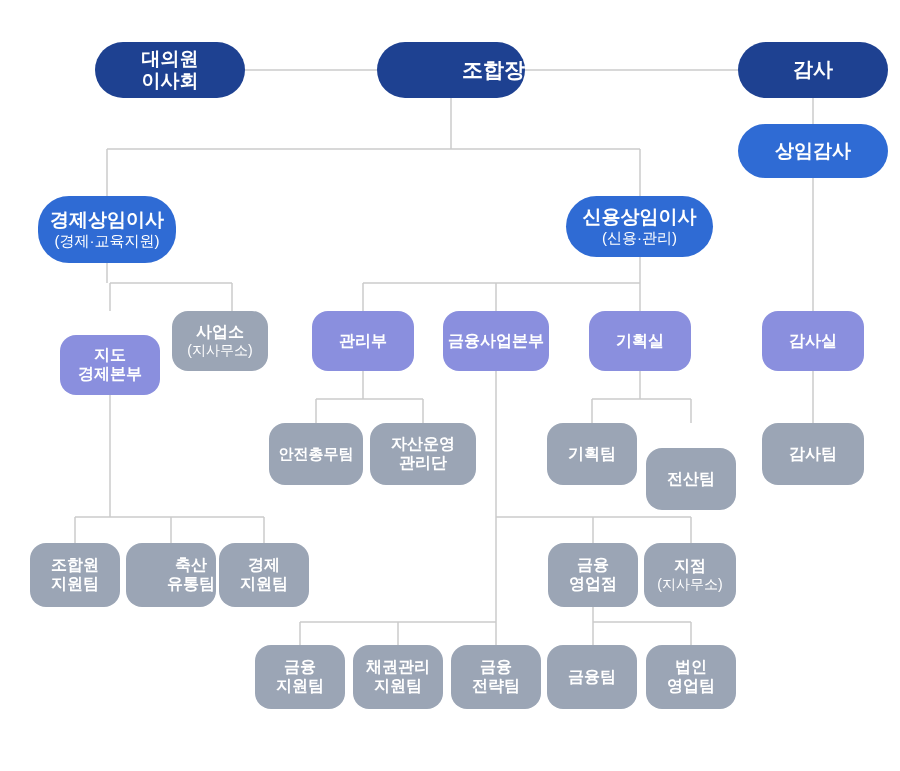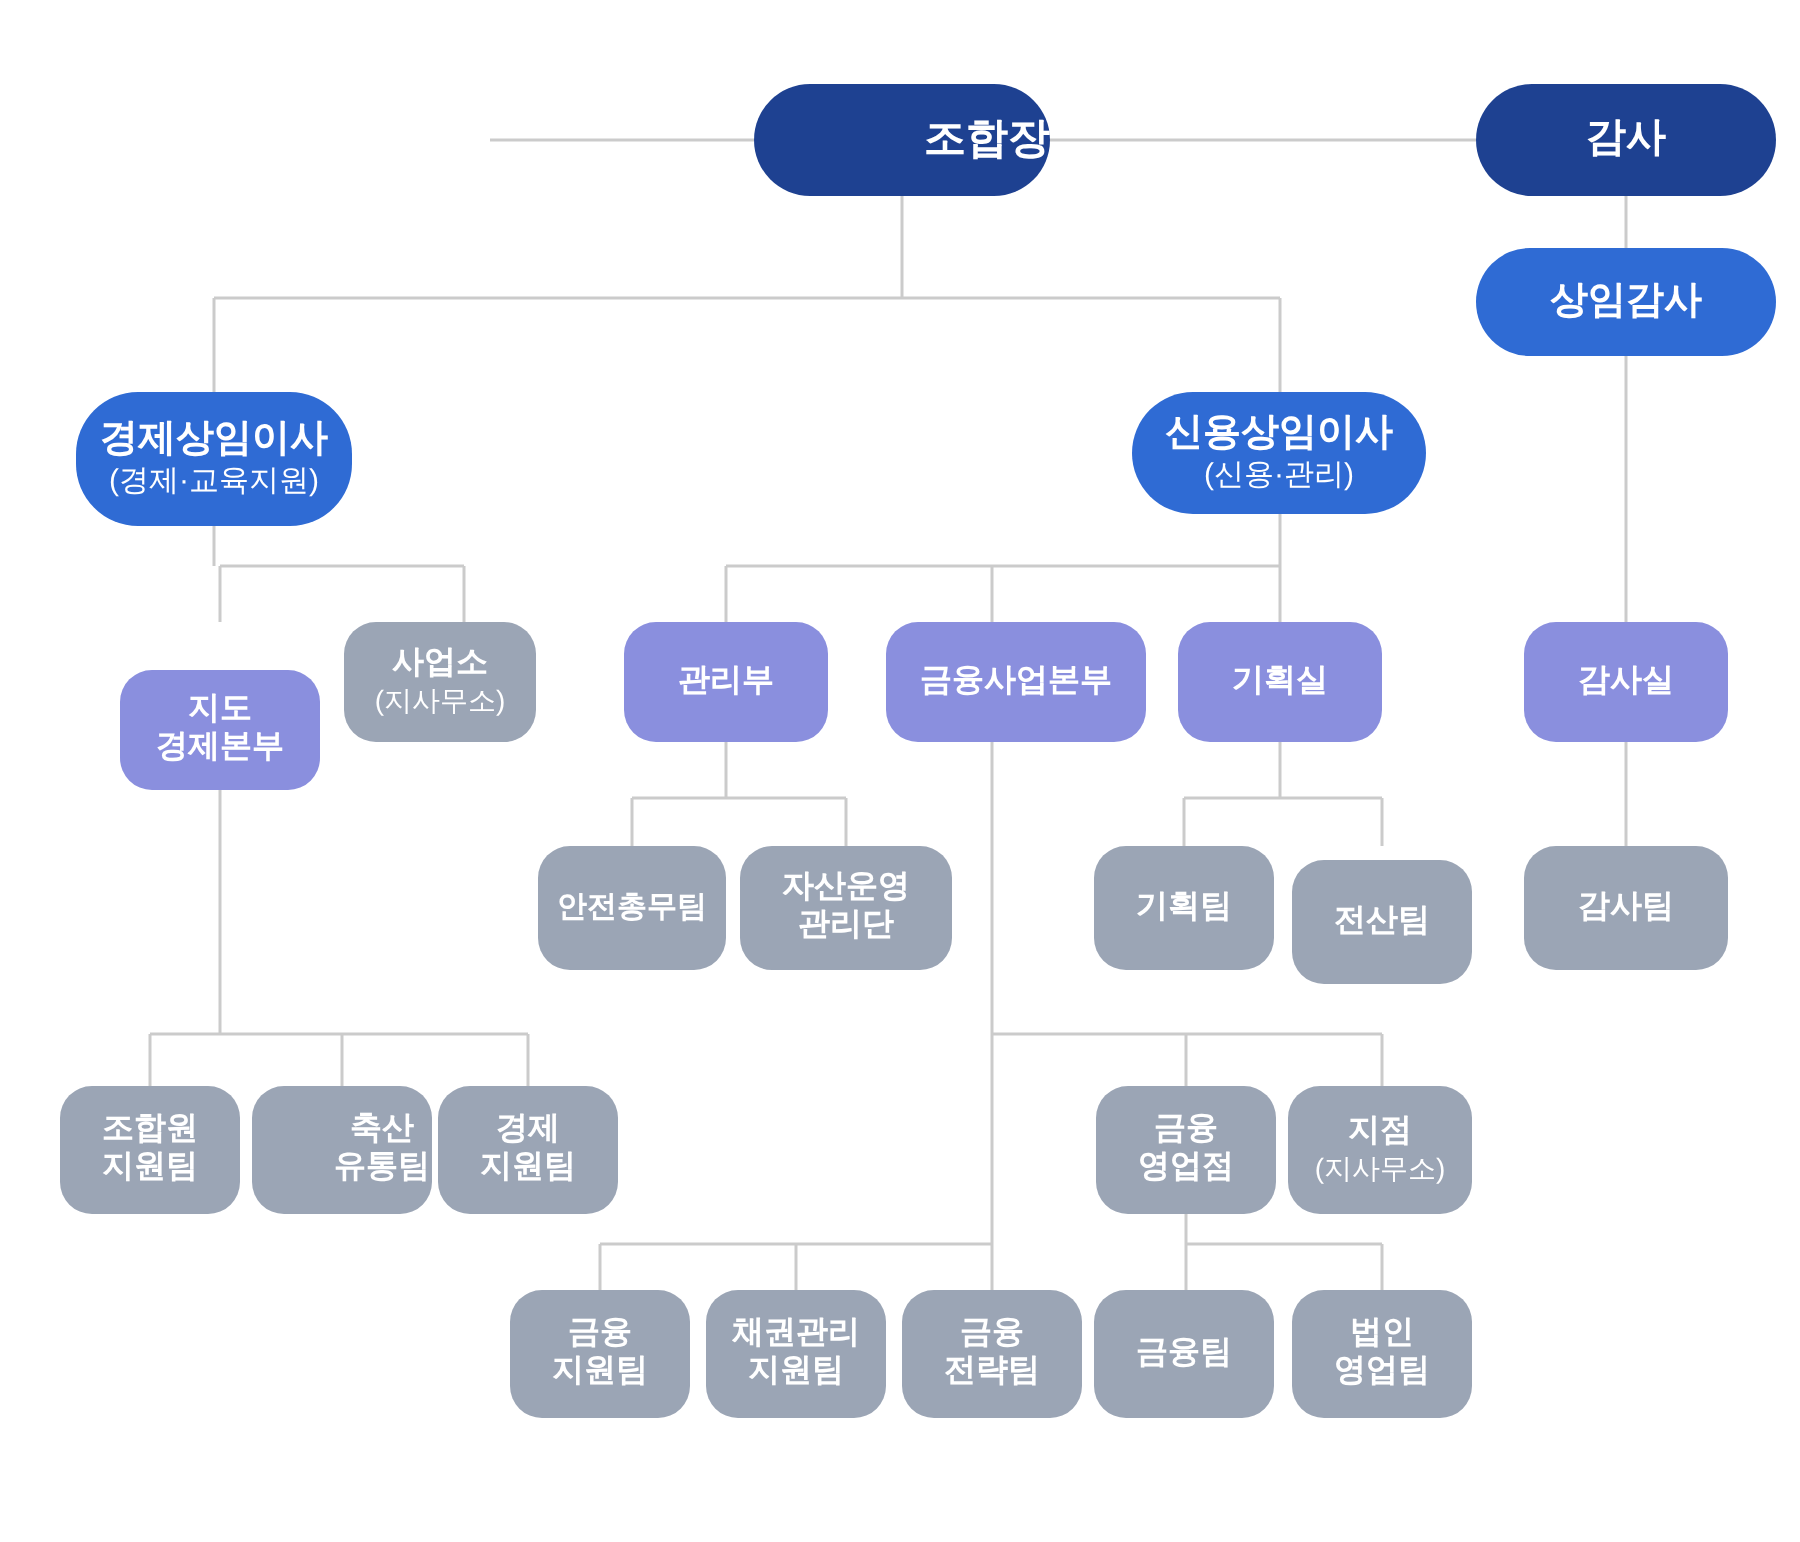--- a/index.html
+++ b/index.html
@@ -88,20 +88,24 @@
     <path d="M691 517 V543"></path>
     <path d="M300 622 H496"></path>
     <path d="M300 622 V645"></path>
     <path d="M398 622 V645"></path>
 
     <path d="M593 607 V645"></path>
     <path d="M593 622 H691"></path>
     <path d="M691 622 V645"></path>
   </svg>
 
+  <div class="node navy fs19" style="left:95px;top:42px;width:150px;height:56px;">
+    <span>대의원</span>
+    <span>이사회</span>
+  </div>
   <div class="node navy fs21" style="left:377px;top:42px;width:148px;height:56px;align-items:flex-end;">
     <span>조합장</span>
   </div>
   <div class="node navy" style="left:738px;top:42px;width:150px;height:56px;">
     <span>감사</span>
   </div>
 
   <div class="node blue" style="left:738px;top:124px;width:150px;height:54px;">
     <span>상임감사</span>
   </div>
@@ -118,41 +122,41 @@
     <span>지도</span>
     <span>경제본부</span>
   </div>
   <div class="node gray" style="left:172px;top:311px;width:96px;height:60px;">
     <span>사업소</span>
     <span class="sub">(지사무소)</span>
   </div>
   <div class="node purple" style="left:312px;top:311px;width:102px;height:60px;">
     <span>관리부</span>
   </div>
-  <div class="node purple" style="left:443px;top:311px;width:130px;height:60px;">
+  <div class="node purple" style="left:443px;top:311px;width:106px;height:60px;">
     <span>금융사업본부</span>
   </div>
   <div class="node purple" style="left:589px;top:311px;width:102px;height:60px;">
     <span>기획실</span>
   </div>
   <div class="node purple" style="left:762px;top:311px;width:102px;height:60px;">
     <span>감사실</span>
   </div>
 
   <div class="node gray fs15" style="left:269px;top:423px;width:94px;height:62px;">
     <span>안전총무팀</span>
   </div>
   <div class="node gray" style="left:370px;top:423px;width:106px;height:62px;">
     <span>자산운영</span>
     <span>관리단</span>
   </div>
   <div class="node gray" style="left:547px;top:423px;width:90px;height:62px;">
     <span>기획팀</span>
   </div>
-  <div class="node gray" style="left:646px;top:430px;width:90px;height:62px;">
+  <div class="node gray" style="left:646px;top:448px;width:90px;height:62px;">
     <span>전산팀</span>
   </div>
   <div class="node gray" style="left:762px;top:423px;width:102px;height:62px;">
     <span>감사팀</span>
   </div>
 
   <div class="node gray" style="left:30px;top:543px;width:90px;height:64px;">
     <span>조합원</span>
     <span>지원팀</span>
   </div>

